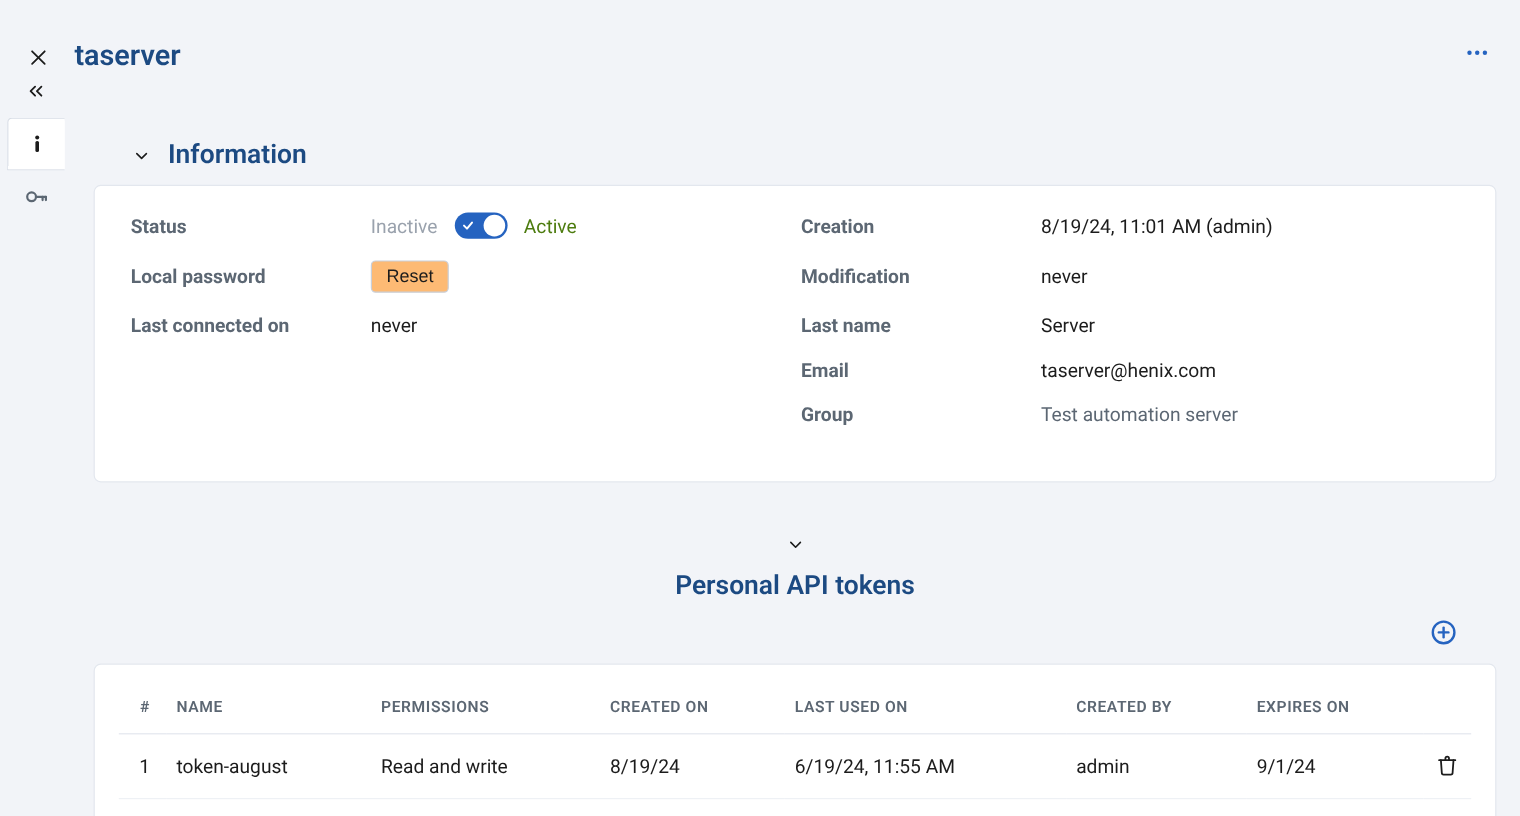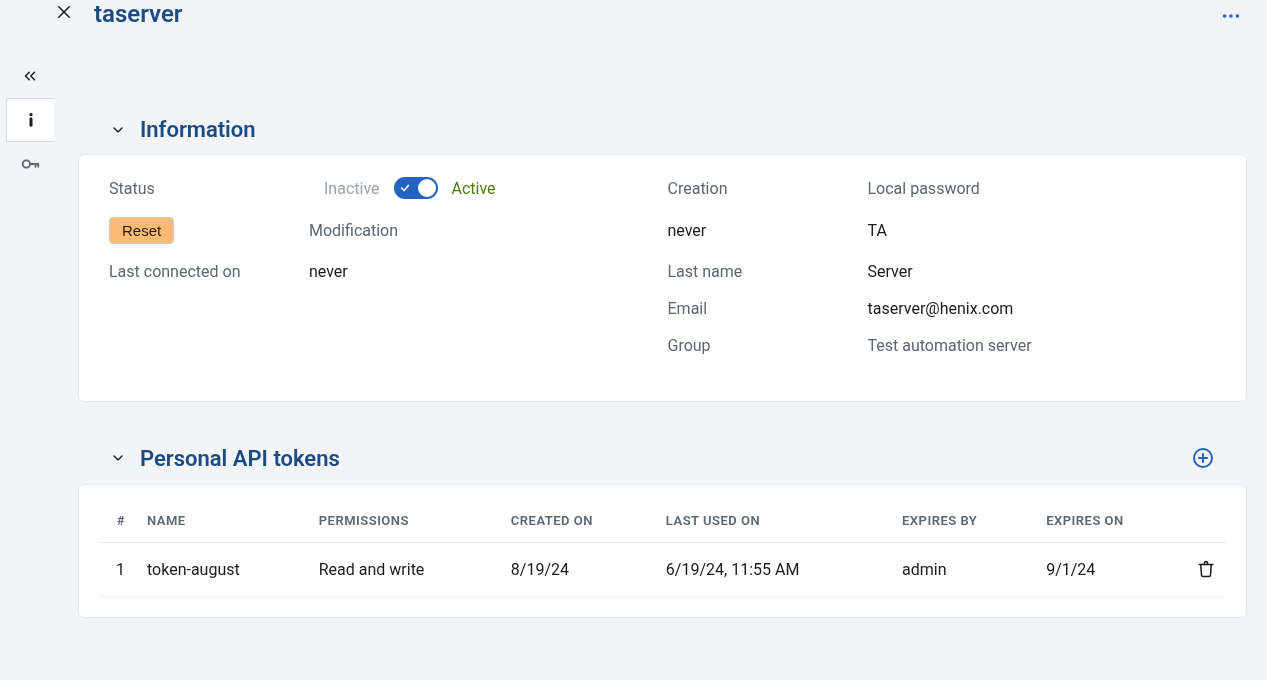--- a/index.html
+++ b/index.html
@@ -10,24 +10,23 @@
     font-size: 16px;
     width: 1267px;
     height: 680px;
     overflow: hidden;
     position: relative;
   }
 
   
   .topbar {
     display: flex;
-    align-items: flex-start;
+    align-items: flex-end;
     height: 60px;
     padding: 0 20px;
-    margin-left: 32px;
   }
   .close-btn {
     width: 24px; height: 24px;
     display:flex; align-items:center; justify-content:center;
     cursor:pointer;
     color:#1c1c1c;
   }
   .page-title {
     margin-left: 18px;
     font-size: 24px;
@@ -90,20 +89,21 @@
   }
 
   .section-header {
     display:flex;
     align-items:center;
     gap:12px;
     padding:6px 30px 12px 30px;
   }
   .section-header.tokens {
     margin-top: 36px;
+    flex-direction: column;
   }
   .section-header .chev {
     width:20px; height:20px;
     display:flex; align-items:center; justify-content:center;
     cursor:pointer;
     color:#1c1c1c;
   }
   .section-header h2 {
     font-size: 22px;
     font-weight:600;
@@ -130,28 +130,29 @@
   .info-grid {
     display:grid;
     grid-template-columns: 190px 1fr 190px 1fr;
     row-gap: 18px;
     column-gap: 10px;
     align-items:center;
   }
   .info-label {
     color:#5c6773;
     font-size:16px;
+    font-weight:bold;
   }
   .info-value {
     font-size:16px;
   }
   .info-value.muted { color:#5c6773; }
 
   .status-cell {
-    display:flex; align-items:center; gap:14px;margin-left:15px;
+    display:flex; align-items:center; gap:14px;
   }
   .status-inactive { color:#9aa2ad; }
   .status-active { color:#4d7c0f; }
 
   .toggle {
     width:44px; height:22px;
     border-radius:11px;
     background:#2563c0;
     position:relative;
     cursor:pointer;
@@ -282,29 +283,29 @@
           <span class="check">
             <svg width="10" height="10" viewBox="0 0 24 24" fill="none" stroke="currentColor" stroke-width="4" stroke-linecap="round" stroke-linejoin="round">
                 <polyline points="4 12 10 18 20 6"></polyline>
               </svg>
           </span>
           <span class="knob"></span>
         </div>
         <span class="status-active">Active</span>
       </div>
       <div class="info-label">Creation</div>
+      <div class="info-value">8/19/24, 11:01 AM (admin)</div>
 
       <div class="info-label">Local password</div>
       <div class="info-value">
         <button class="reset-btn">Reset</button>
       </div>
       <div class="info-label">Modification</div>
       <div class="info-value">never</div>
 
-      <div class="info-value">TA</div>
       <div class="info-label">Last connected on</div>
       <div class="info-value">never</div>
 
       <div class="info-label">Last name</div>
       <div class="info-value">Server</div>
       <div></div>
         <div></div>
 
       <div class="info-label">Email</div>
       <div class="info-value">taserver@henix.com</div>
@@ -336,21 +337,21 @@
 
   <div class="card tokens-card">
     <table class="tokens">
       <thead>
         <tr>
           <th class="num">#</th>
           <th>NAME</th>
           <th>PERMISSIONS</th>
           <th>CREATED ON</th>
           <th>LAST USED ON</th>
-          <th>EXPIRES BY</th>
+          <th>CREATED BY</th>
           <th>EXPIRES ON</th>
           <th class="row-actions"></th>
         </tr>
       </thead>
       <tbody>
         <tr>
           <td class="num">1</td>
           <td>token-august</td>
           <td>Read and write</td>
           <td>8/19/24</td>

